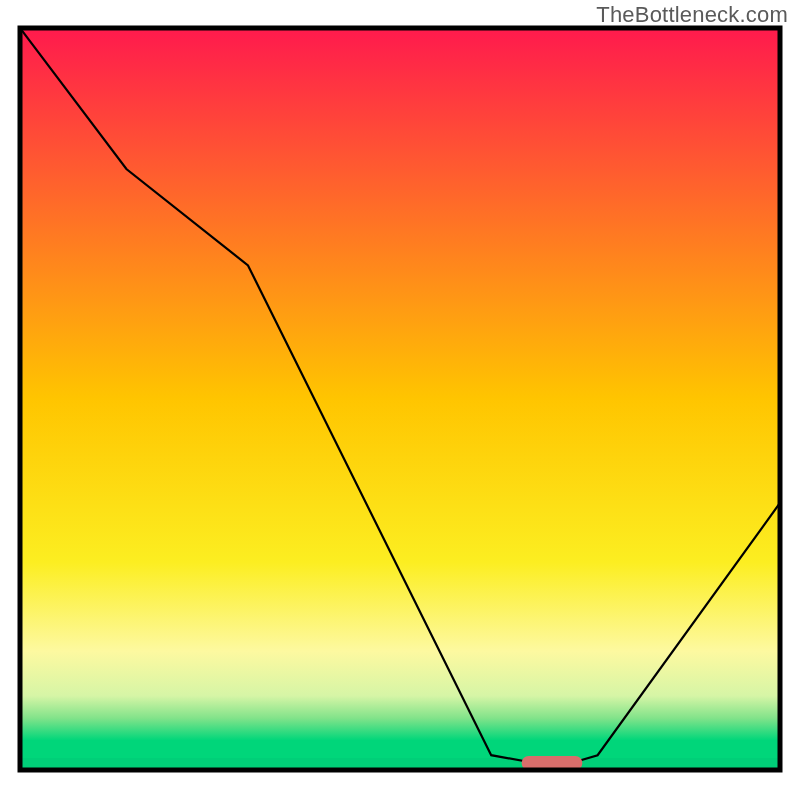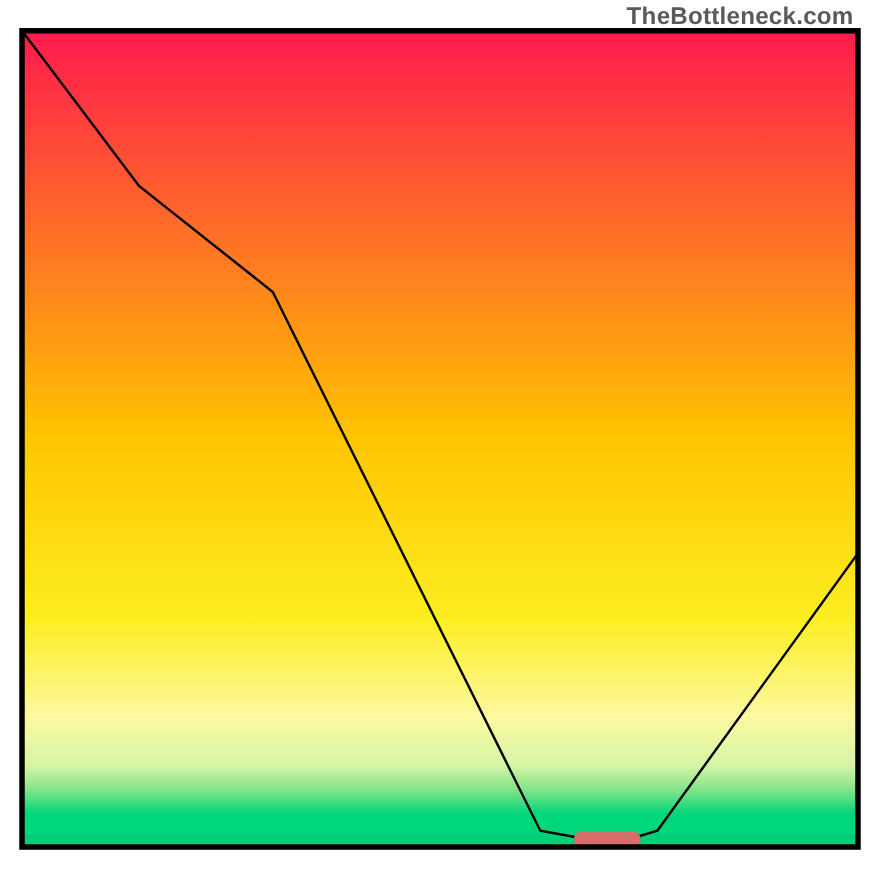--- a/index.html
+++ b/index.html
@@ -11,24 +11,24 @@
     font-family: Arial, Helvetica, sans-serif;
   }
   .container {
     position: relative;
     width: 800px;
     height: 800px;
   }
   .watermark {
     position: absolute;
     top: 2px;
-    right: 24px;
+    right: 12px;
     color: #5a5a5a;
     font-size: 22px;
-    font-weight: 700;
+    font-weight: 400;
     letter-spacing: 0.2px;
     z-index: 10;
   }
   svg.plot {
     position: absolute;
     top: 0;
     left: 0;
     width: 800px;
     height: 800px;
   }

